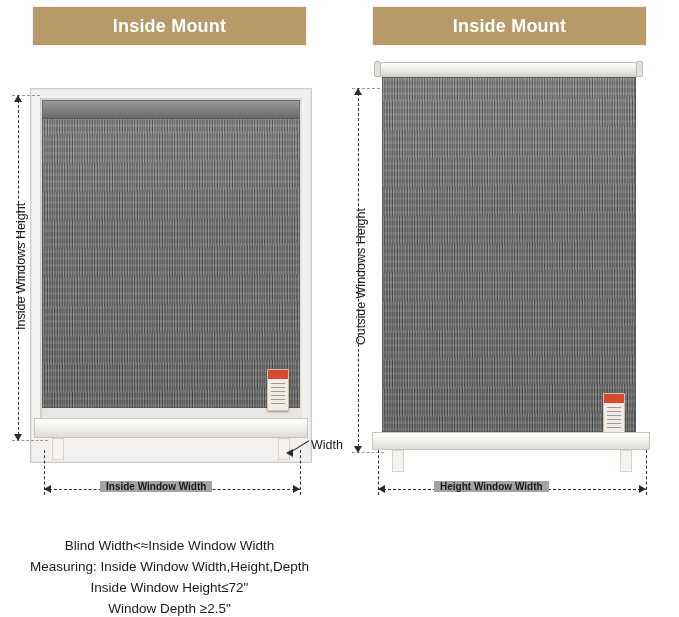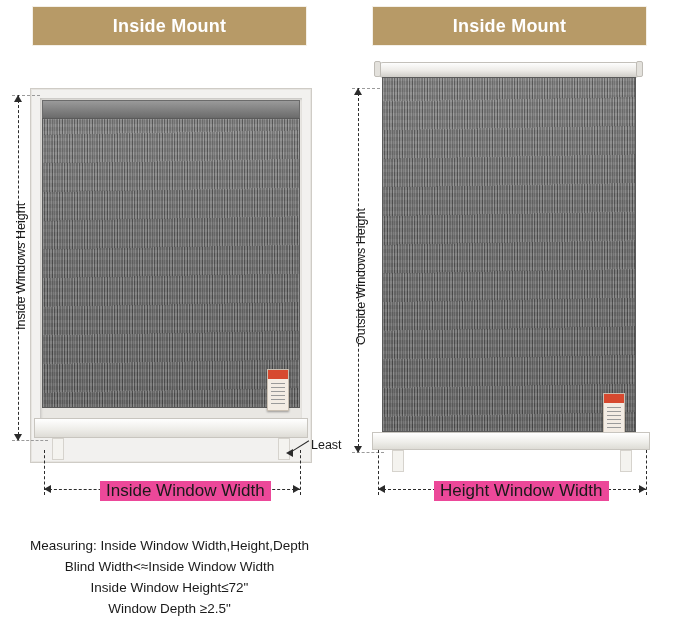--- a/index.html
+++ b/index.html
@@ -216,25 +216,26 @@
   .dim-label-v {
     position: absolute;
     font-size: 12.5px;
     color: #1a1a1a;
     white-space: nowrap;
     transform-origin: 0 0;
     transform: rotate(-90deg);
   }
   .dim-label-h {
     position: absolute;
-    font-size: 17px;
+    font-size: 10px;
     color: #1a1a1a;
     white-space: nowrap;
-    background: #ec4899;
+    background: #a3a3a3;
     padding: 0 6px;
+    font-weight: bold;
   }
   .depth-label {
     position: absolute;
     font-size: 12.5px;
     color: #1a1a1a;
     white-space: nowrap;
   }
   .depth-arrow-line {
     position: absolute;
     height: 0;
@@ -293,25 +294,25 @@
 
     <div class="dim-line-h" style="left:44px; top:489px; width:256px;"></div>
     <div class="dim-line-v" style="left:44px; top:450px; height:45px; border-left:1px dashed #2b2b2b;"></div>
     <div class="dim-line-v" style="left:300px; top:450px; height:45px; border-left:1px dashed #2b2b2b;"></div>
     <div class="arrow arrow-left" style="left:44px; top:485px;"></div>
     <div class="arrow arrow-right" style="left:293px; top:485px;"></div>
     <div class="dim-label-h" style="left:100px; top:481px;">Inside Window Width</div>
 
     <div class="depth-arrow-line" style="left:290px; top:452px; width:22px; transform:rotate(-32deg);"></div>
     <div class="arrow arrow-left" style="left:286px; top:449px;"></div>
-    <div class="depth-label" style="left:311px; top:438px;">Least</div>
+    <div class="depth-label" style="left:311px; top:438px;">Width</div>
 
     <div class="caption" style="top:535px;">
+      <span class="caption-line">Blind Width&lt;≈Inside Window Width</span>
       <span class="caption-line">Measuring: Inside Window Width,Height,Depth</span>
-      <span class="caption-line">Blind Width&lt;≈Inside Window Width</span>
       <span class="caption-line">Inside Window Height≤72"</span>
       <span class="caption-line">Window Depth ≥2.5"</span>
     </div>
   </div>
 
   <div class="panel right">
 
     <div class="banner">
       <span class="banner-label">Inside Mount</span>
     </div>

